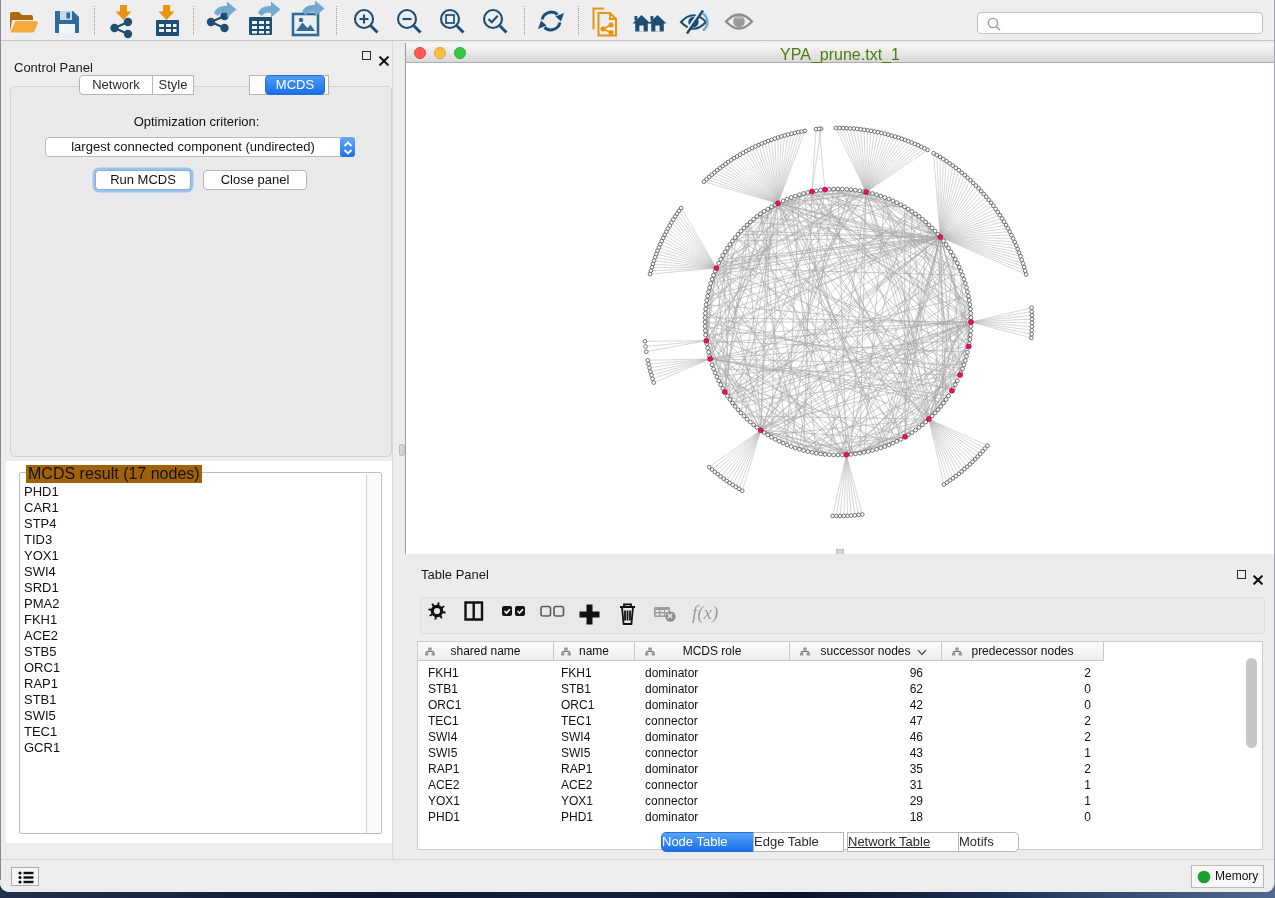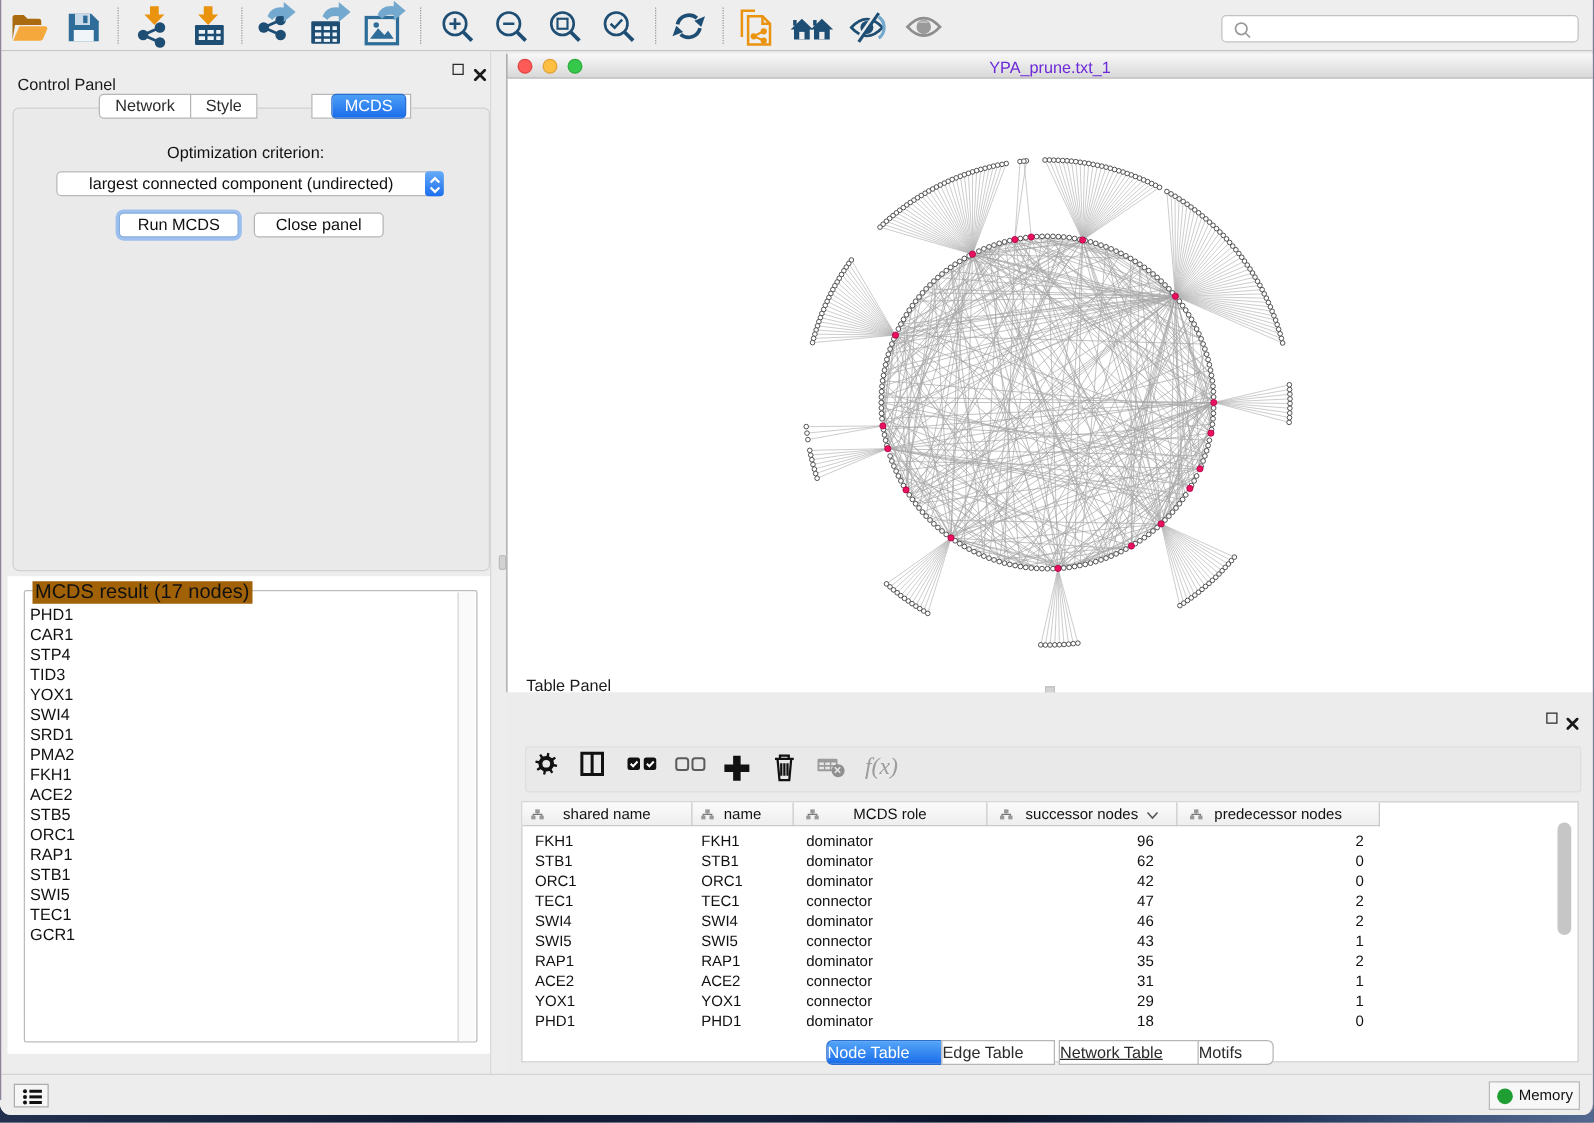--- a/index.html
+++ b/index.html
@@ -18,21 +18,21 @@
 #searchbox { position:absolute; left:977px; top:12px; width:286px; height:22px; background:#ffffff; border:1px solid #c2c2c2; border-radius:4px; }
 
 #cpanel { position:absolute; left:0; top:41px; width:393px; height:818px; background:#ededed; border-right:1px solid #d9d9d9; }
 #cptitle { position:absolute; left:14px; top:60px; font-size:13px; color:#1a1a1a; }
 .wicon-sq { position:absolute; width:9px; height:9px; border:1.2px solid #2a2a2a; }
 .wicon-x { position:absolute; width:10px; height:10px; }
 #tabpanel { position:absolute; left:10px; top:86px; width:382px; height:371px; background:#eaeaea; border:1px solid #d2d2d2; border-radius:5px; }
 #tabs { position:absolute; left:79px; top:75px; width:246px; height:20px; }
 .seg { position:absolute; top:0; height:20px; background:#ffffff; border:1px solid #b6b6b6; font-size:13px; color:#2b2b2b; text-align:center; line-height:18px; }
 #seg-network { left:0; width:74px; border-radius:4px 0 0 4px; }
-#seg-style { left:73px; width:54px; }
+#seg-style { left:73px; width:42px; }
 #seg-select { left:126px; width:80px;margin-left:44px; }
 #seg-mcds { left:186px; width:60px; background:linear-gradient(#4d9ef7,#1a6deb); color:#fff; border:1px solid #2a6fd0; border-radius:4px; }
 #optlabel { position:absolute; left:0; top:114px; width:393px; text-align:center; font-size:13px; color:#111; }
 #dropdown { position:absolute; left:45px; top:137px; width:310px; height:20px; background:#ffffff; border:1px solid #b9b9b9; border-radius:4px; font-size:13px; color:#111; text-align:center; line-height:18px; padding-right:14px; }
 #ddcap { position:absolute; left:340px; top:137px; width:15px; height:20px; background:linear-gradient(#66acf9,#1c6ef0); border-radius:3px; }
 .btn { position:absolute; top:170px; height:20px; background:#ffffff; border:1px solid #b4b4b4; border-radius:4px; font-size:13px; color:#111; text-align:center; line-height:18px; }
 #btn-run { left:95px; width:96px; box-shadow:0 0 0 2.5px rgba(116,169,239,.65); border-color:#85aede; }
 #btn-close { left:203px; width:104px; }
 #whitebox { position:absolute; left:6px; top:461px; width:386px; height:382px; background:#ffffff; }
 #fieldset { position:absolute; left:19px; top:472px; width:363px; height:362px; border:1px solid #bcbcbc; border-radius:2px; }
@@ -41,25 +41,25 @@
 #listsb { position:absolute; left:366px; top:474px; width:14px; height:359px; background:#fafafa; border-left:1px solid #d4d4d4; }
 
 #vsplit-dot { position:absolute; left:399px; top:444px; width:6px; height:12px; background:#d2d2d2; border:1px solid #bdbdbd; border-radius:2px; }
 #hsplit-dot { position:absolute; left:836px; top:549px; width:8px; height:7px; background:#d4d4d4; border:1px solid #c0c0c0; }
 
 #nettitle { position:absolute; left:405px; top:43px; width:870px; height:20px; background:linear-gradient(#f8f8f8,#d8d8d8); border-bottom:1px solid #ababab; border-left:1px solid #9a9a9a; }
 .tl { position:absolute; top:47px; width:12px; height:12px; border-radius:50%; }
 #tl-r { left:414px; background:#fc5b57; border:1px solid #e2443e; }
 #tl-y { left:434px; background:#fdbe41; border:1px solid #e0a135; }
 #tl-g { left:454px; background:#35c84b; border:1px solid #2aab3b; }
-#nettitletext { position:absolute; left:405px; top:46px; width:870px; text-align:center; font-size:13px; color:#6d28d9; }
+#nettitletext { position:absolute; left:405px; top:46px; width:870px; text-align:center; font-size:16px; color:#4d7c0f; }
 #netcanvas { position:absolute; left:405px; top:63px; width:870px; height:491px; background:#ffffff; border-left:1px solid #9f9f9f; }
 
 #tpanel { position:absolute; left:405px; top:554px; width:870px; height:305px; background:#ececec; }
-#tptitle { position:absolute; left:421px; top:541px; font-size:13px; color:#1a1a1a; }
+#tptitle { position:absolute; left:421px; top:567px; font-size:13px; color:#1a1a1a; }
 #ttoolbar { position:absolute; left:420px; top:597px; width:845px; height:37px; background:#e9e9e9; border:1px solid #dedede; border-radius:3px; }
 #tbl { position:absolute; left:417px; top:641px; width:846px; height:209px; background:#ffffff; border:1px solid #cccccc; }
 #thead { position:absolute; left:0px; top:0px; width:686px; height:19px; background:linear-gradient(#fbfbfb,#eeeeee); border-bottom:1px solid #c9c9c9; }
 .th { position:absolute; top:0; height:19px; border-right:1px solid #c9c9c9; font-size:12px; color:#111; text-align:center; line-height:19px; }
 .trow { position:absolute; left:0; width:686px; height:16px; font-size:12px; color:#111; }
 .c1 { position:absolute; left:10px; }
 .c2 { position:absolute; left:143px; }
 .c3 { position:absolute; left:227px; }
 .c4 { position:absolute; left:340px; width:165px; text-align:right; }
 .c5 { position:absolute; left:530px; width:143px; text-align:right; }

